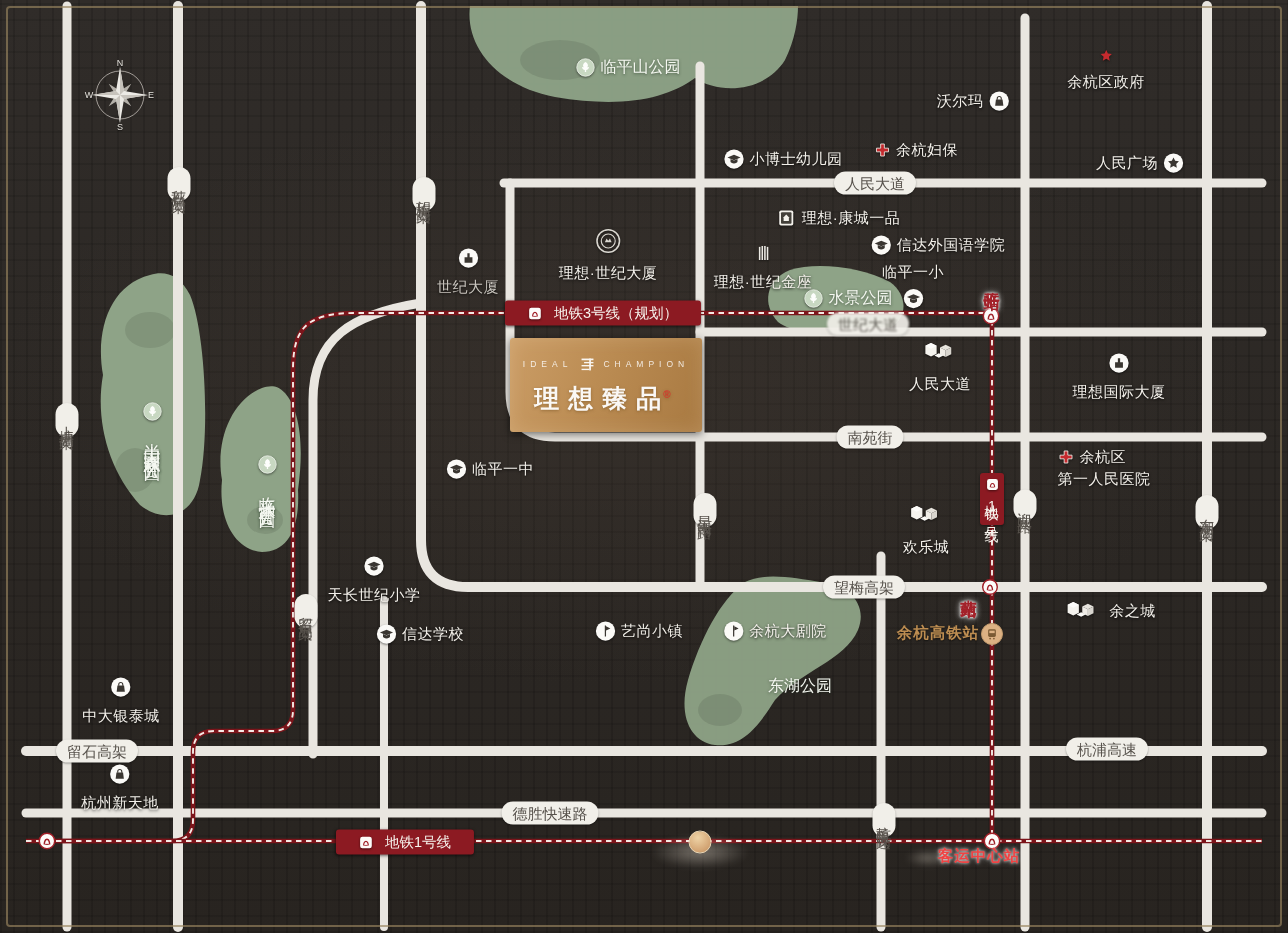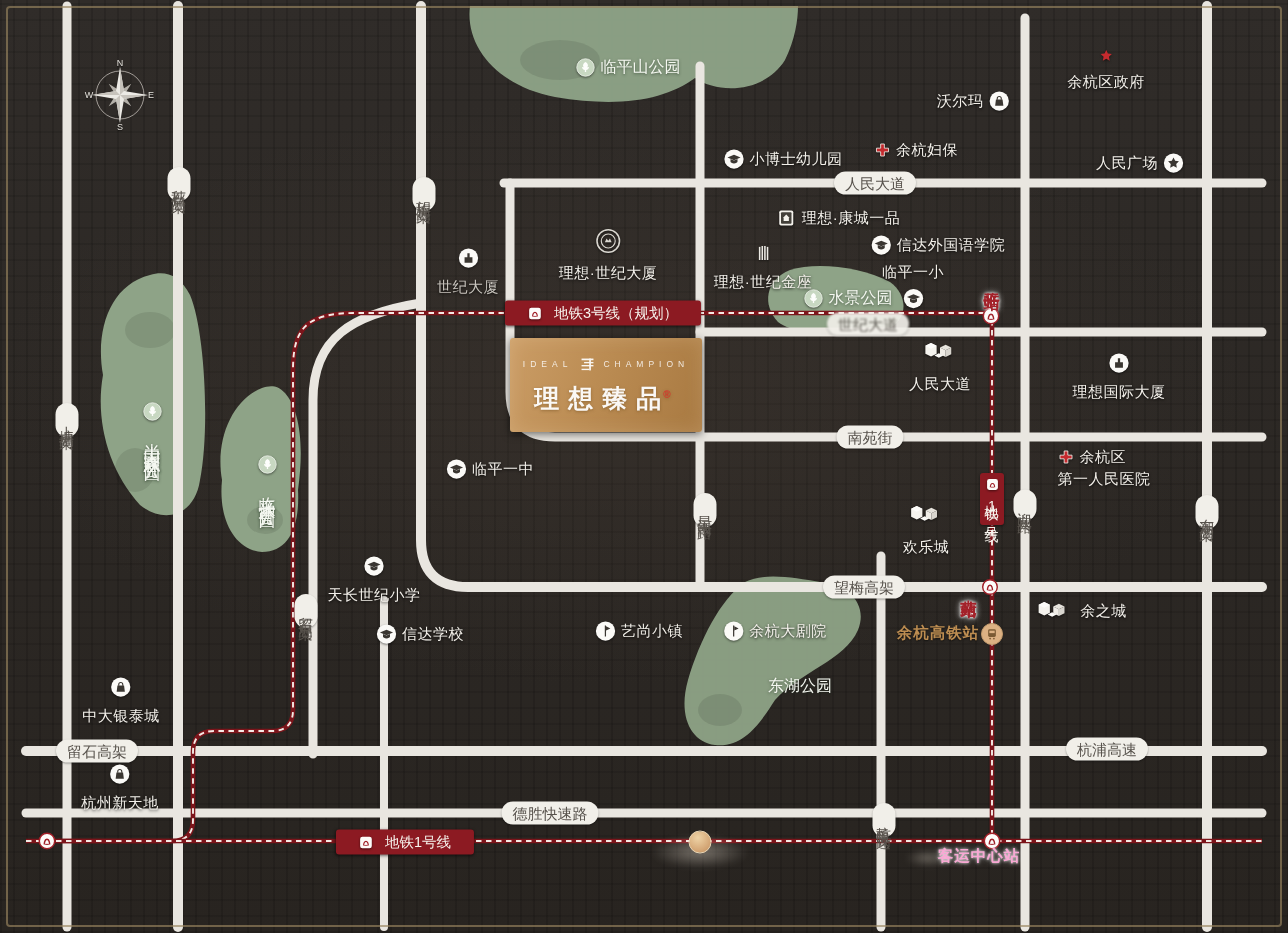--- a/index.html
+++ b/index.html
@@ -34,21 +34,21 @@
   .mb{position:absolute;transform:translate(-50%,-50%);background:#8c1a22;color:#f7f4ee;font-size:14.5px;
       display:flex;align-items:center;gap:12px;padding:3px 23px;border-radius:3px;z-index:33;
       box-shadow:0 1px 3px rgba(0,0,0,.5);white-space:nowrap;}
   .mbv{flex-direction:column;padding:5px 3px;gap:3px;}
   .mbv .vt{writing-mode:vertical-rl;text-orientation:upright;letter-spacing:2px;font-size:14px;}
   .stext{position:absolute;transform:translate(-50%,-50%);writing-mode:vertical-rl;text-orientation:upright;
       color:#a3222a;font-weight:700;font-size:16px;letter-spacing:1px;z-index:32;
       text-shadow:0 0 3px rgba(255,255,255,.95),0 0 7px rgba(255,255,255,.55);}
   .gold-text{position:absolute;transform:translate(-50%,-50%);color:#bd8d51;font-weight:700;font-size:15.5px;z-index:32;
       text-shadow:0 1px 2px rgba(0,0,0,.6);letter-spacing:1px;filter:blur(.4px);}
-  .red-text{position:absolute;transform:translate(-50%,-50%);color:#f9a8d4;font-weight:700;font-size:15.5px;z-index:32;
+  .red-text{position:absolute;transform:translate(-50%,-50%);color:#ef4444;font-weight:700;font-size:15.5px;z-index:32;
       text-shadow:0 0 3px rgba(255,255,255,.9),0 0 6px rgba(255,255,255,.5);letter-spacing:1px;}
   .station{position:absolute;transform:translate(-50%,-50%);z-index:31;}
   .gold-dot{position:absolute;transform:translate(-50%,-50%);width:21px;height:21px;border-radius:50%;z-index:31;
       background:radial-gradient(circle at 40% 30%,#eed3a6,#d2a372 70%,#b9885a);border:1px solid #e9d6b4;}
   .glow{position:absolute;transform:translate(-50%,-50%);border-radius:50%;z-index:29;pointer-events:none;
       background:radial-gradient(ellipse at center, rgba(255,245,230,.38), transparent 70%);filter:blur(3px);}
   
   #brand{position:absolute;left:510px;top:338px;width:192px;height:94px;border-radius:3px;z-index:26;
       background:linear-gradient(110deg,#cb9d66 0%,#bb8c53 45%,#a87941 100%);
       box-shadow:0 2px 8px rgba(0,0,0,.55), inset 0 0 18px rgba(255,235,200,.18);
@@ -369,21 +369,21 @@
         <use href="#s-flag"></use>
       </svg>
     <span class="pl">艺尚小镇</span>
   </div>
   <div class="poi" style="left:775px;top:631px">
     <svg class="ic">
         <use href="#s-flag"></use>
       </svg>
     <span class="pl">余杭大剧院</span>
   </div>
-  <div class="poi" style="left:1079px;top:611px">
+  <div class="poi" style="left:1108px;top:611px">
     <svg class="ic ic-iso">
         <use href="#s-iso"></use>
       </svg>
     <span class="pl">余之城</span>
   </div>
   <div class="poi col" style="left:121px;top:701px">
     <svg class="ic">
         <use href="#s-bag"></use>
       </svg>
     <span class="pl">中大银泰城</span>

